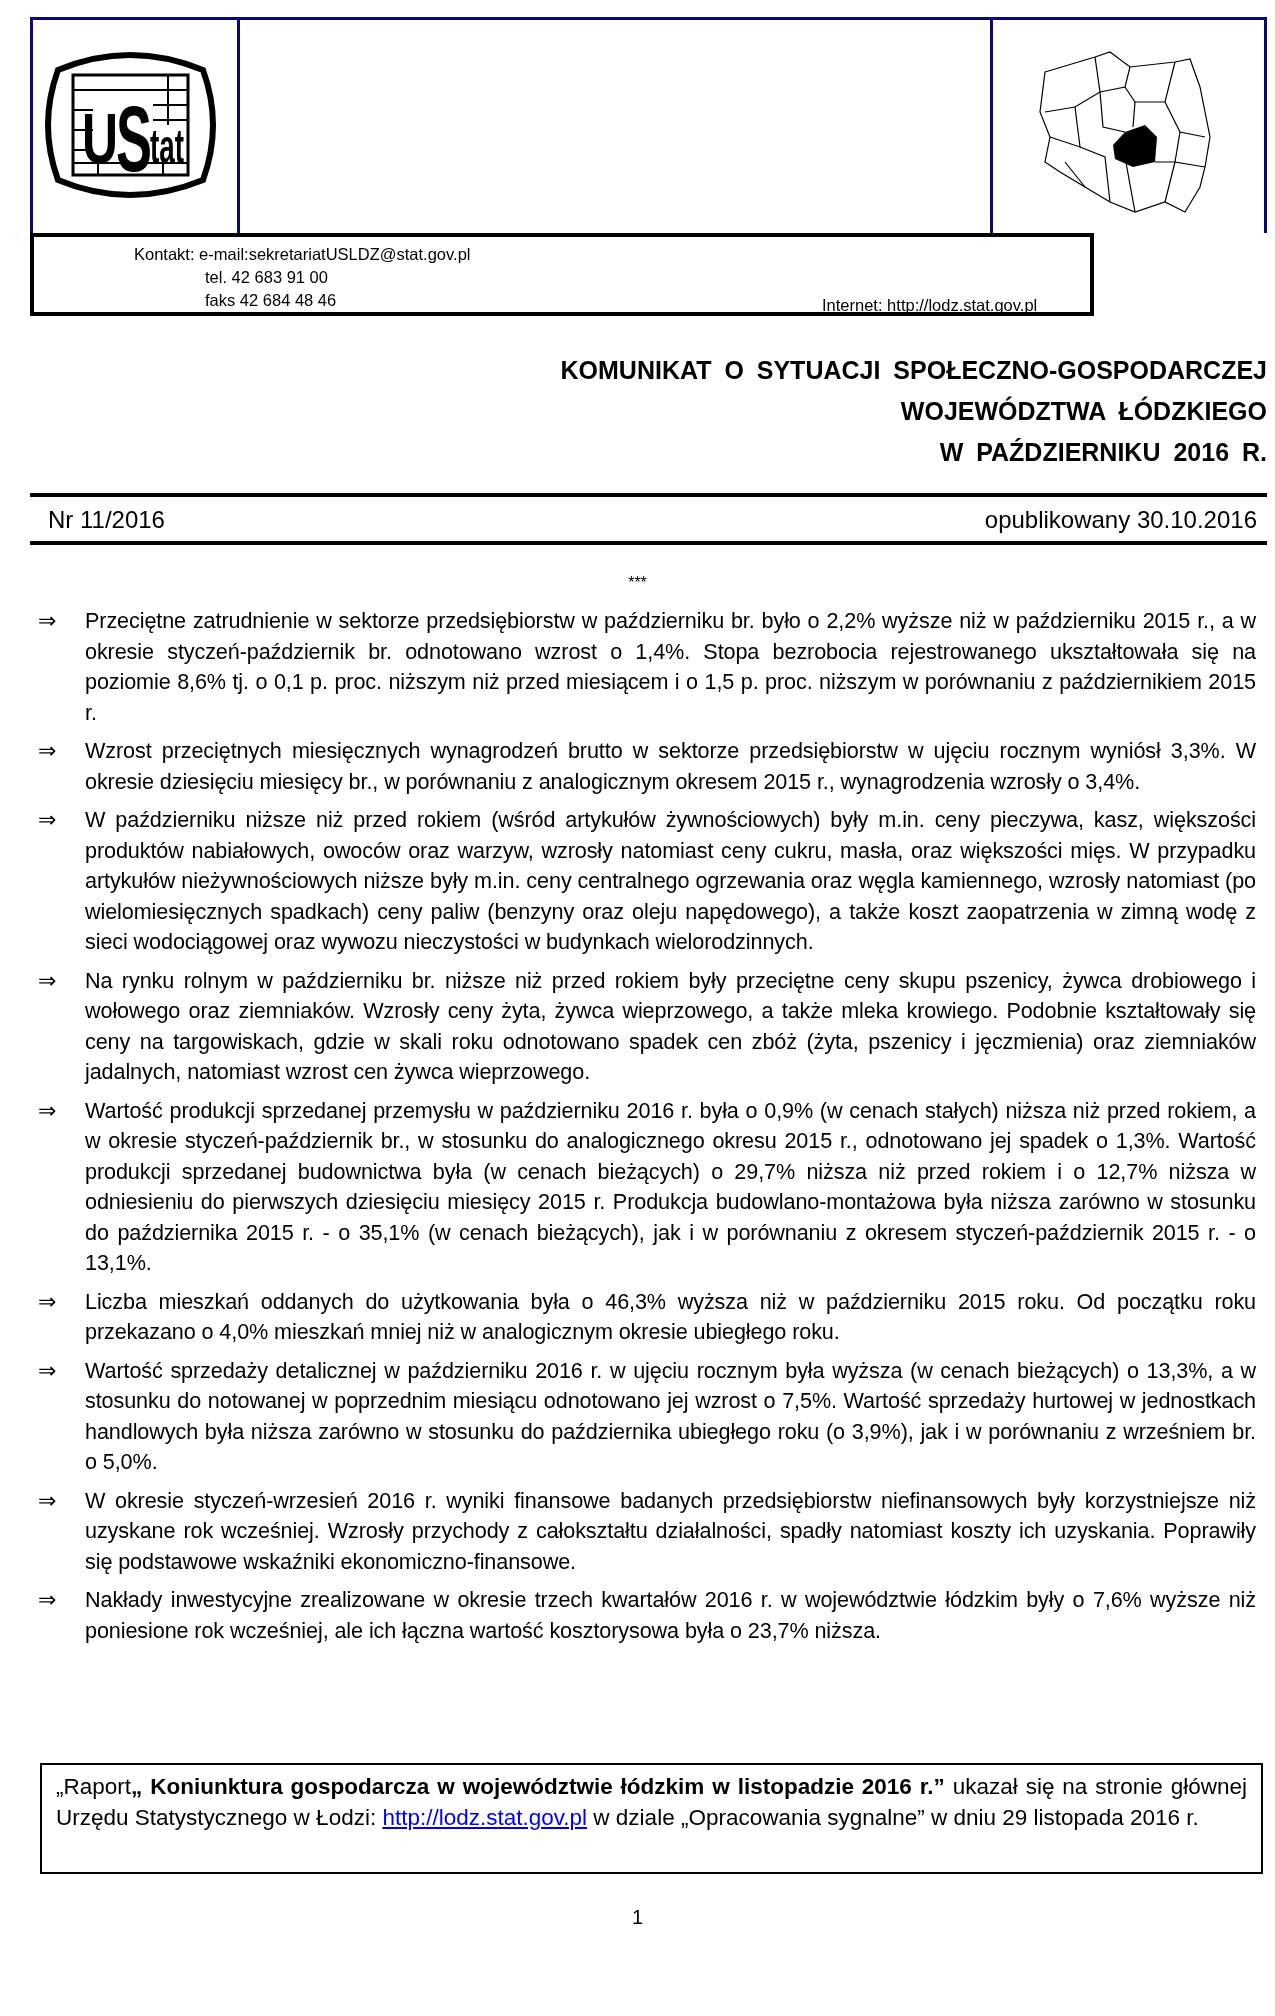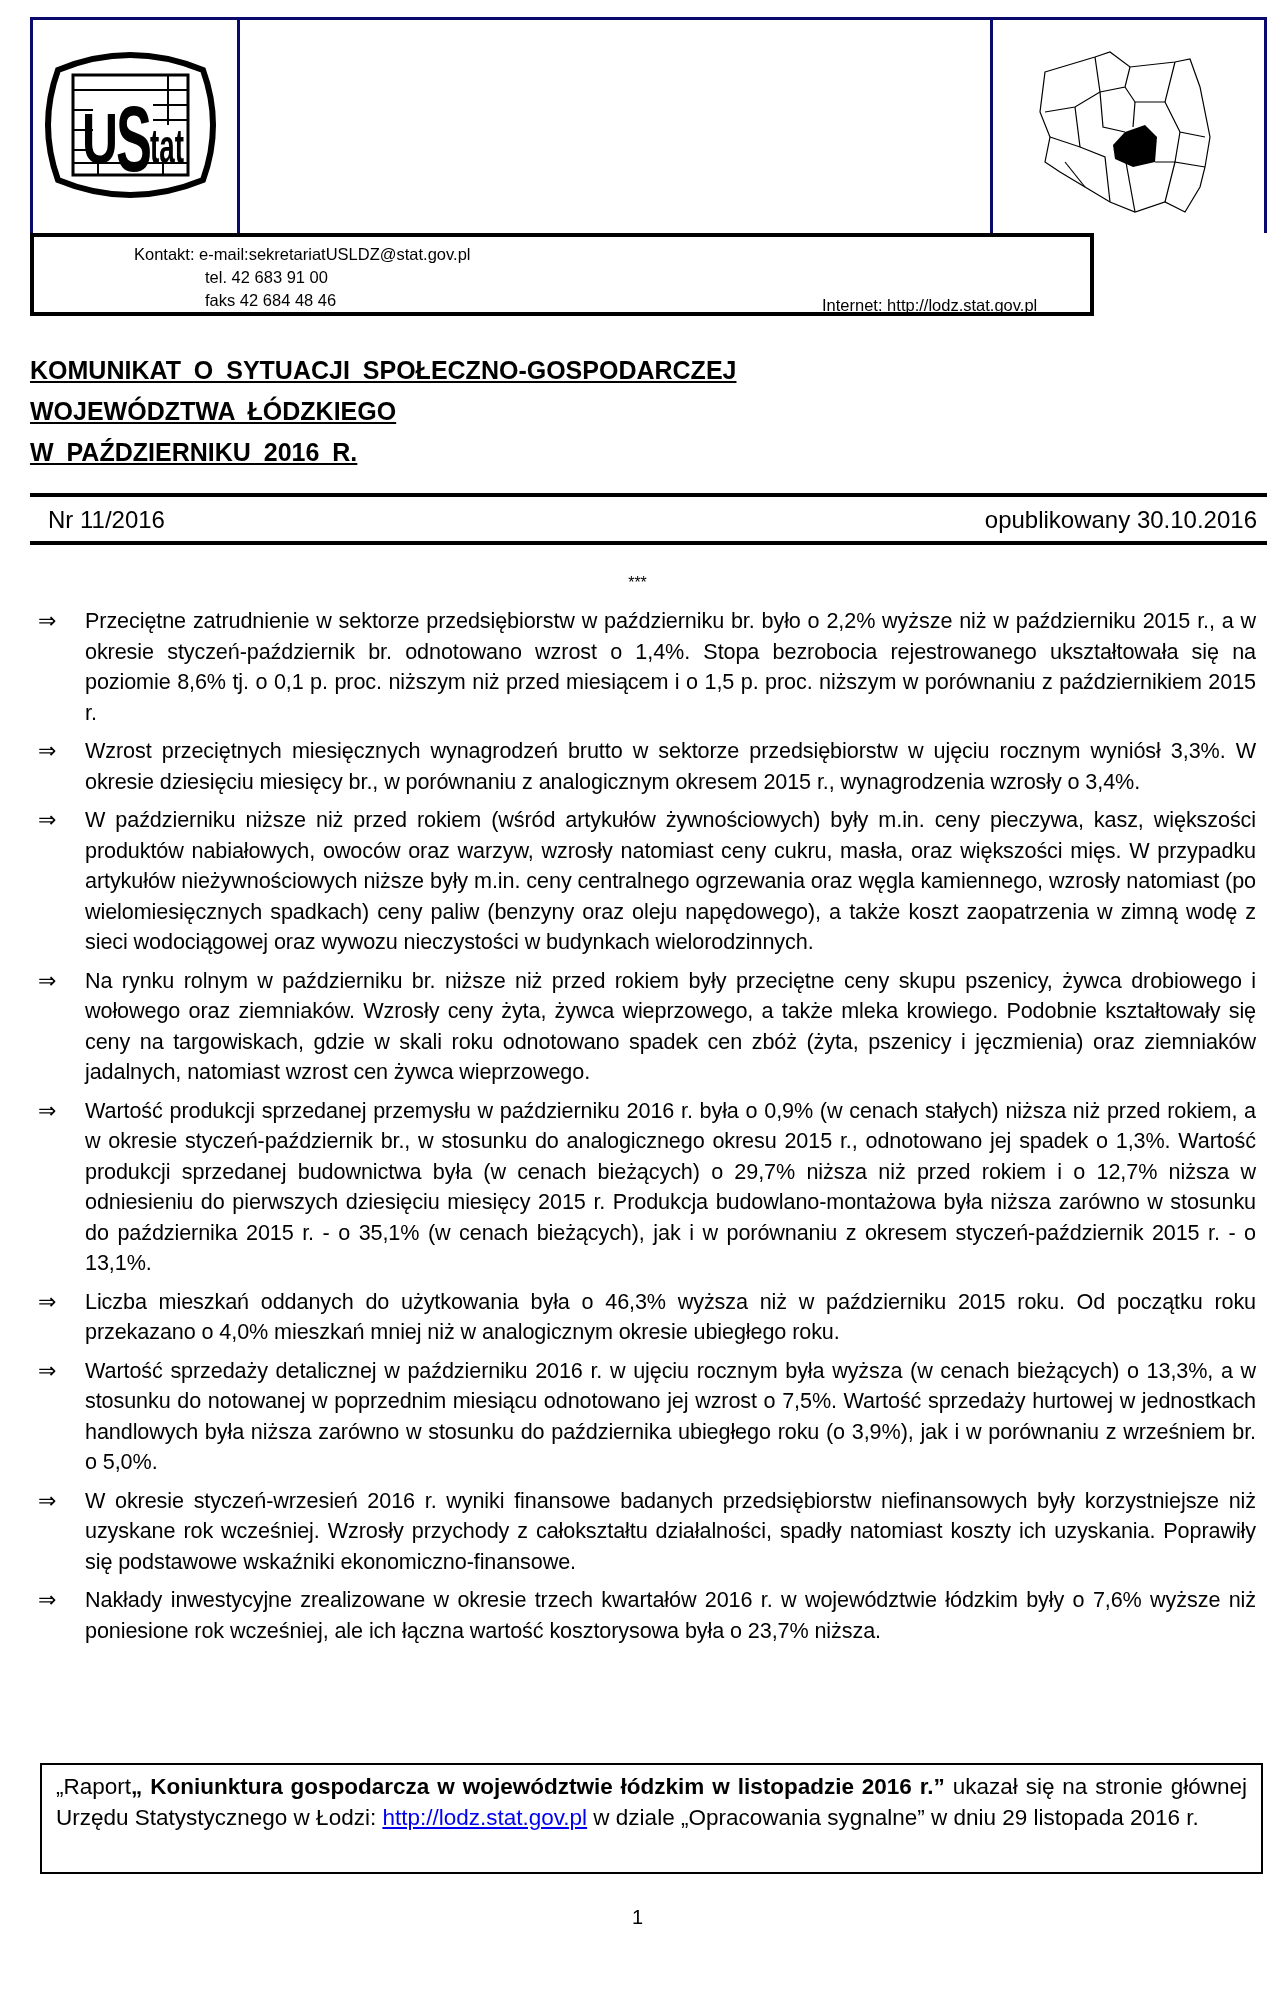--- a/index.html
+++ b/index.html
@@ -29,22 +29,22 @@
   .org-name {
     position: absolute; left: 207px; width: 750px; top: 70px; text-align: center;
     font-weight: bold; font-size: 20px; line-height: 30px;
   }
   .contact { position: absolute; left: 100px; top: 6px; font-size: 16.5px; line-height: 23px; }
   .contact .indent { padding-left: 71px; }
   .internet { position: absolute; left: 788px; top: 29px; font-size: 16.5px; line-height: 23px; margin-top: 28px; }
 
   
   .title {
-    position: absolute; left: 30px; width: 1237px; top: 350px; text-align: left;
-    font-weight: bold; font-size: 25px; line-height: 41px; word-spacing: 6px; text-decoration: underline;
+    position: absolute; left: 30px; width: 1237px; top: 350px; text-align: right;
+    font-weight: bold; font-size: 25px; line-height: 41px; word-spacing: 6px;
   }
   .rule { position: absolute; left: 30px; width: 1237px; height: 4px; background: #000; }
   .rule.top { top: 493px; }
   .rule.bottom { top: 541px; }
   .issue-no { position: absolute; left: 48px; top: 505px; font-size: 24px; line-height: 30px; }
   .published { position: absolute; right: 18px; top: 505px; font-size: 24px; line-height: 30px; }
 
   .stars { position: absolute; left: 0; width: 1275px; top: 574px; text-align: center; font-size: 16px; }
 
   

